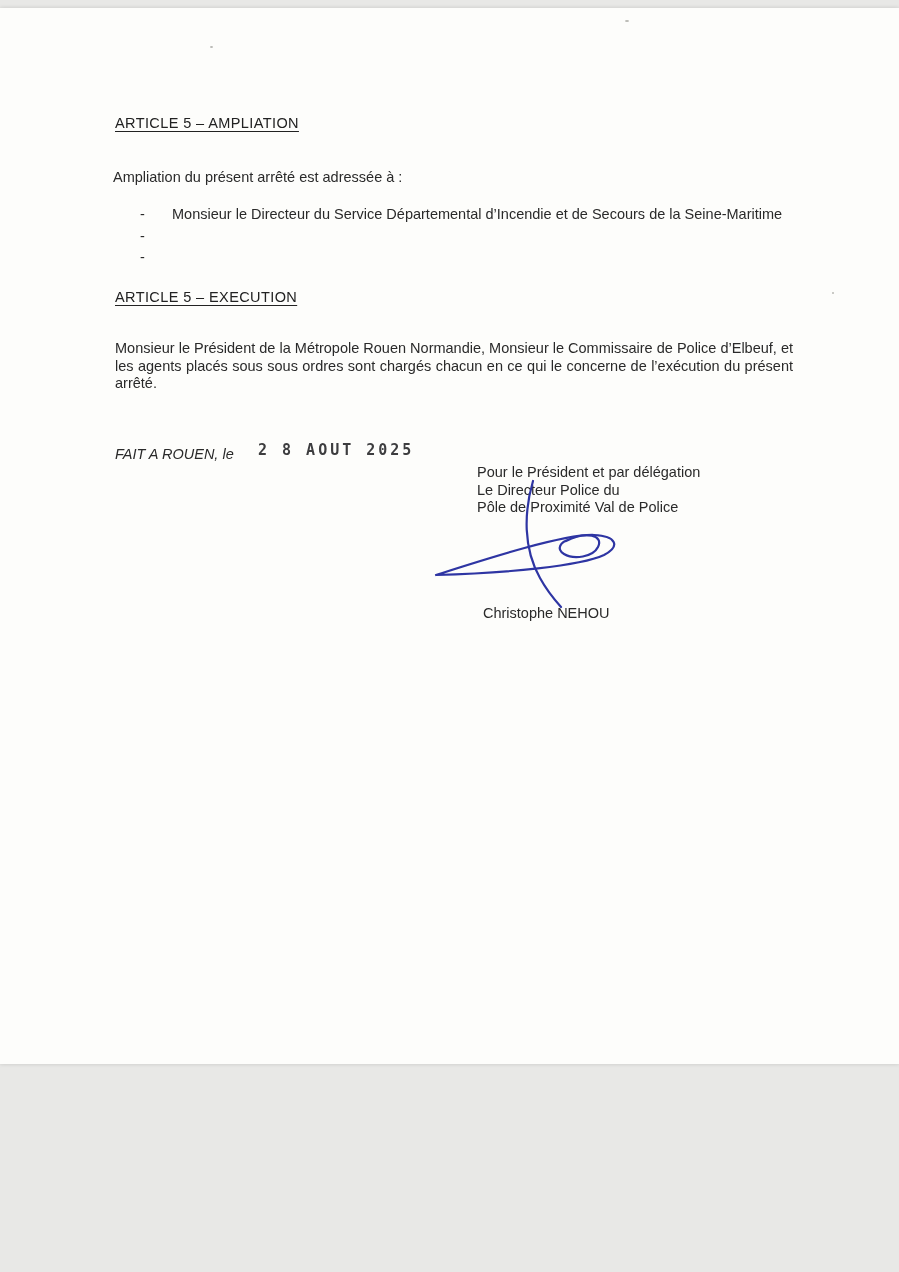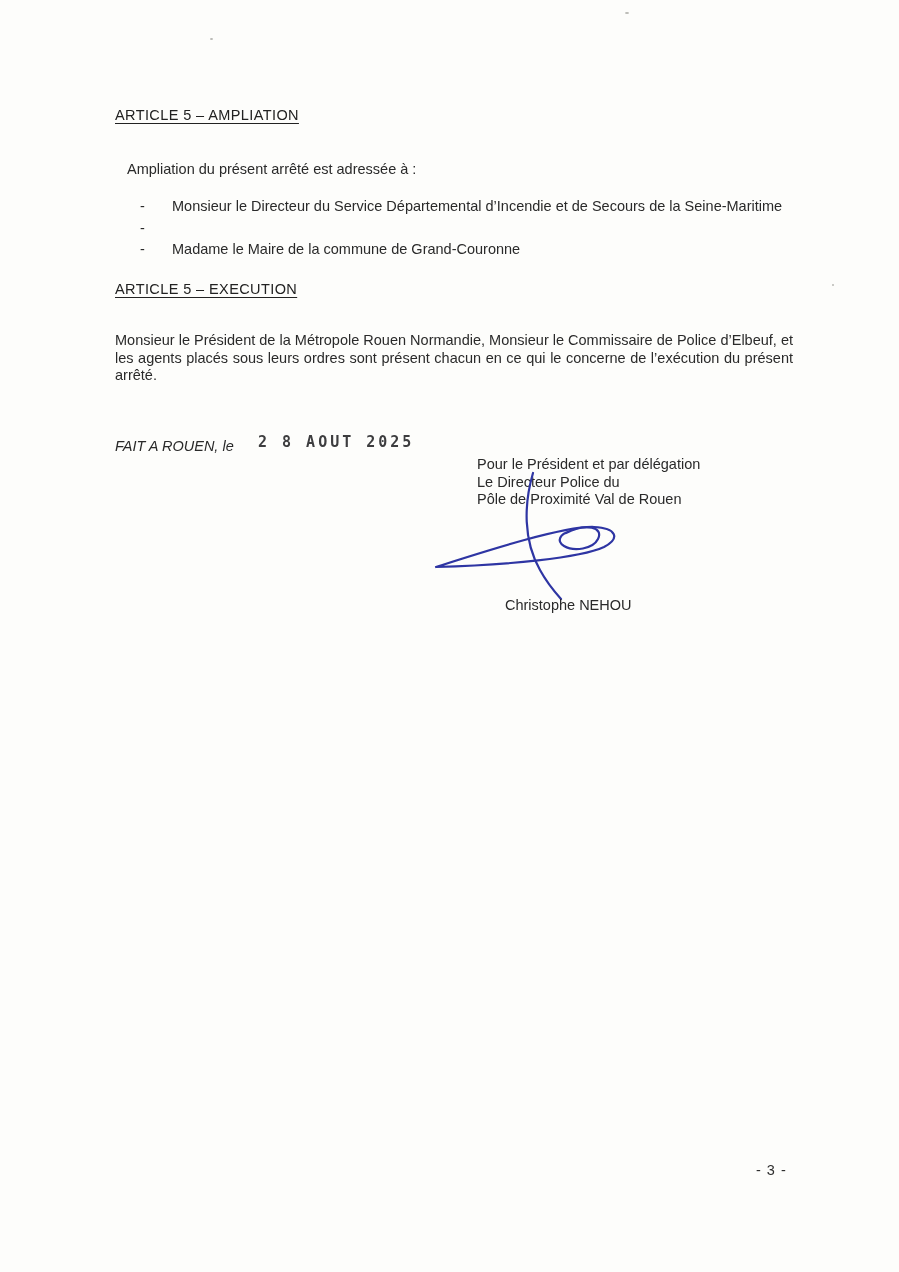--- a/index.html
+++ b/index.html
@@ -1,41 +1,41 @@
 <!DOCTYPE html>
 <html><head>
 <meta charset="utf-8">
 <style>
   * { margin: 0; padding: 0; box-sizing: border-box; }
   html, body { background: #e8e8e6; }
   .page {
     position: relative;
     width: 899px;
-    height: 1272px;
-    margin: 0 auto;
+    height: 1056px;
+    margin: 8px auto;
     background: #fdfdfb;
     font-family: "Liberation Sans", sans-serif;
     color: #2a2a2a;
     font-size: 14.5px;
     overflow: hidden;
     box-shadow: 0 0 4px rgba(0,0,0,0.15);
   }
   .speck { position: absolute; background: #b9b9b4; border-radius: 50%; }
 
   .article-heading {
     position: absolute;
     left: 115px;
     text-decoration: underline;
     text-underline-offset: 3px;
     letter-spacing: 0.4px;
     font-size: 14.5px;
     color: #222;
   }
   #article5-heading { top: 107px; }
-  #article5-intro   { position: absolute; left: 127px; top: 161px; }
+  #article5-intro   { position: absolute; left: 113px; top: 161px; }
 
   .ampliation-list { position: absolute; left: 140px; top: 196px; list-style: none; }
   .ampliation-list li {
     display: flex;
     line-height: 21.5px;
     align-items: baseline;
   }
   .ampliation-list .marker {
     width: 32px;
     flex: 0 0 32px;
@@ -74,21 +74,21 @@
     top: 456px;
     line-height: 17.5px;
   }
   #signature-svg {
     position: absolute;
     left: 428px;
     top: 470px;
   }
   #signer-name {
     position: absolute;
-    left: 505px;
+    left: 483px;
     top: 597px;
     text-align: center;
   }
   #page-number {
     position: absolute;
     left: 756px;
     top: 1162px;
     letter-spacing: 1px;
     color: #2f2f2f;
   }
@@ -109,36 +109,35 @@
   <ul class="ampliation-list">
     <li>
       <span class="marker">-</span>
       <span>Monsieur le Directeur du Service Départemental d’Incendie et de Secours de la Seine-Maritime</span>
     </li>
     <li>
       <span class="marker">-</span>
     </li>
     <li>
       <span class="marker">-</span>
-      <span>Madame le Maire de la commune de Grand-Couronne</span>
     </li>
   </ul>
 
   <div class="article-heading" id="article6-heading">ARTICLE 5 – EXECUTION</div>
 
-  <div id="article6-body">Monsieur le Président de la Métropole Rouen Normandie, Monsieur le Commissaire de Police d’Elbeuf, et les agents placés sous leurs ordres sont présent chacun en ce qui le concerne de l’exécution du présent arrêté.</div>
+  <div id="article6-body">Monsieur le Président de la Métropole Rouen Normandie, Monsieur le Commissaire de Police d’Elbeuf, et les agents placés sous sous ordres sont chargés chacun en ce qui le concerne de l’exécution du présent arrêté.</div>
 
   <div id="fait-line">FAIT A ROUEN, le</div>
 
   <div id="date-stamp">2 8 AOUT 2025</div>
 
   <div class="delegation-block">
     <div>Pour le Président et par délégation</div>
     <div>Le Directeur Police du</div>
-    <div>Pôle de Proximité Val de Rouen</div>
+    <div>Pôle de Proximité Val de Police</div>
   </div>
 
   <svg id="signature-svg" width="215" height="132" viewBox="0 0 215 132">
     <g id="signature-strokes" fill="none" stroke="#2e35a3" stroke-width="2.2" stroke-linecap="round" stroke-linejoin="round">
 
       <path d="M105 3 C 96 34, 95 70, 112 100 C 118 111, 125 120, 133 129"></path>
 
       <path d="M8 97 C 55 82, 135 56, 166 57 C 188 58, 193 68, 176 77 C 152 88, 80 95, 8 97"></path>
 
       <path d="M138 63 C 158 53, 176 57, 170 69 C 165 79, 146 82, 136 76 C 128 71, 132 64, 142 61"></path>

